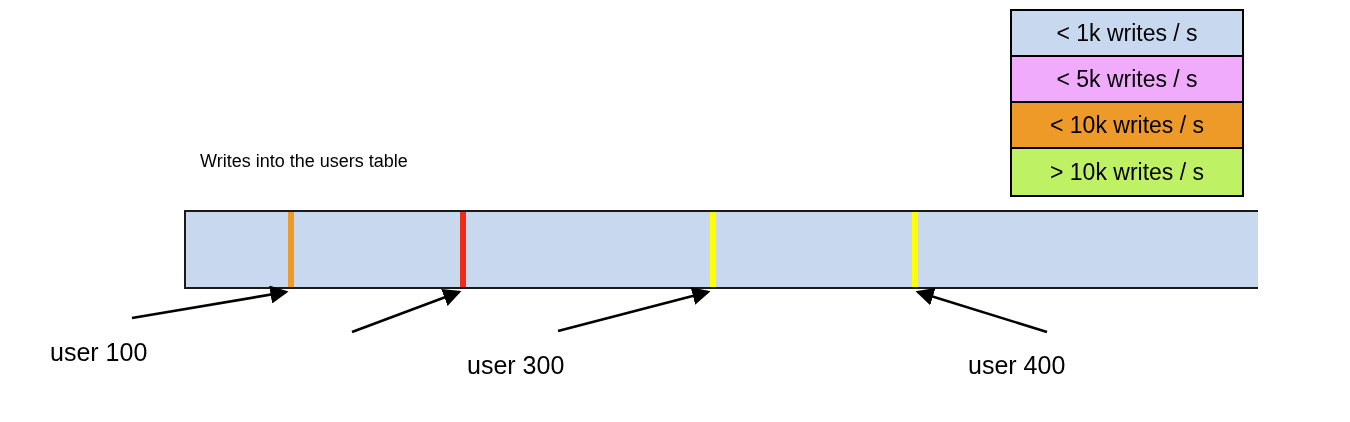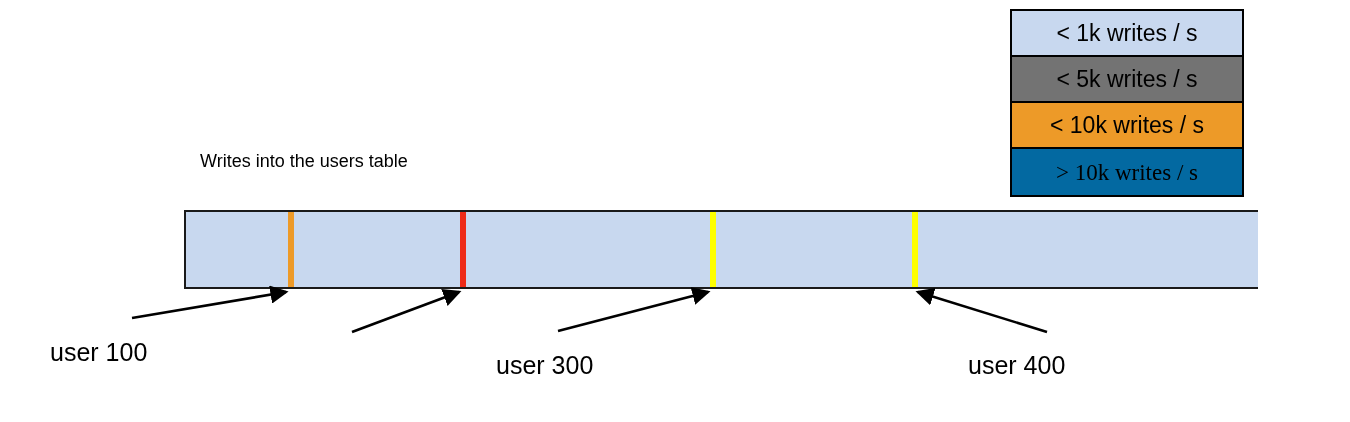--- a/index.html
+++ b/index.html
@@ -91,27 +91,27 @@
 </style>
 </head>
 <body>
 
 <div id="canvas">
 
   <div id="legend">
     <div class="legend-row" style="background:#c8d8ef;">
       <span>&lt; 1k writes / s</span>
     </div>
-    <div class="legend-row" style="background:#737373;text-align:right;">
+    <div class="legend-row" style="background:#f0abfc;text-align:right;">
       <span>&lt; 5k writes / s</span>
     </div>
     <div class="legend-row" style="background:#ed9a28;justify-content:center;">
       <span>&lt; 10k writes / s</span>
     </div>
-    <div class="legend-row" style="background:#0369a1;font-family:Liberation Serif, serif;">
+    <div class="legend-row" style="background:#bef264;">
       <span>&gt; 10k writes / s</span>
     </div>
   </div>
 
   <div id="chart-title">Writes into the users table</div>
 
   <div id="table-bar">
     <div class="partition-marker" style="left:102px; background:#ed9a28;"></div>
     <div class="partition-marker" style="left:274px; background:#ee2b18;"></div>
     <div class="partition-marker" style="left:524px; background:#ffff00;"></div>
@@ -124,16 +124,16 @@
         <path d="M0,0 L7,3.5 L0,7 z" fill="#000000"></path>
       </marker>
     </defs>
     <line x1="132" y1="318" x2="286" y2="292" stroke="#000000" stroke-width="2.6" marker-end="url(#arrowhead)"></line>
     <line x1="352" y1="332" x2="459" y2="292" stroke="#000000" stroke-width="2.6" marker-end="url(#arrowhead)"></line>
     <line x1="558" y1="331" x2="708" y2="292" stroke="#000000" stroke-width="2.6" marker-end="url(#arrowhead)"></line>
     <line x1="1047" y1="332" x2="918" y2="292" stroke="#000000" stroke-width="2.6" marker-end="url(#arrowhead)"></line>
   </svg>
 
   <div class="user-label" style="left:50px; top:340px;text-align:right;">user 100</div>
-  <div class="user-label" style="left:496px; top:353px;">user 300</div>
+  <div class="user-label" style="left:467px; top:353px;">user 300</div>
   <div class="user-label" style="left:968px; top:353px;">user 400</div>
 
 </div>
 
 </body></html>

